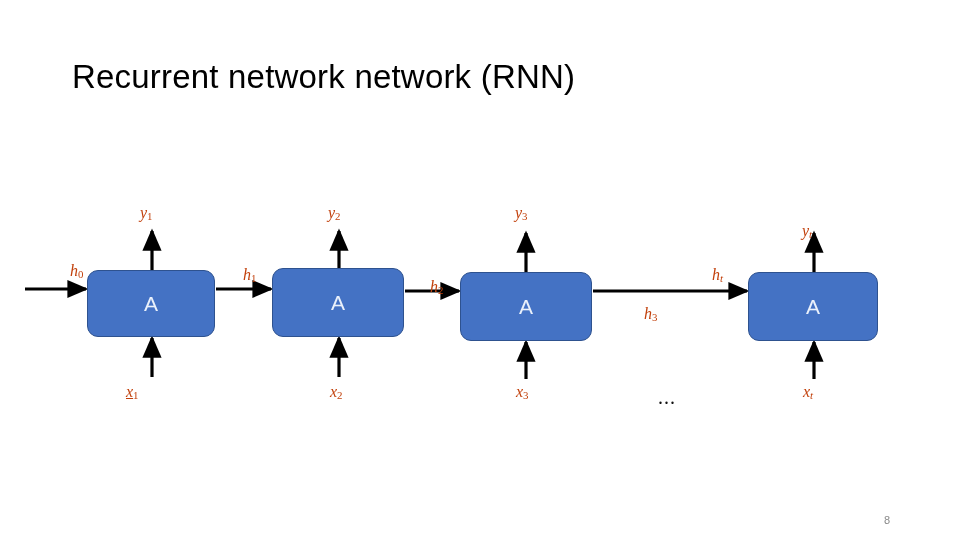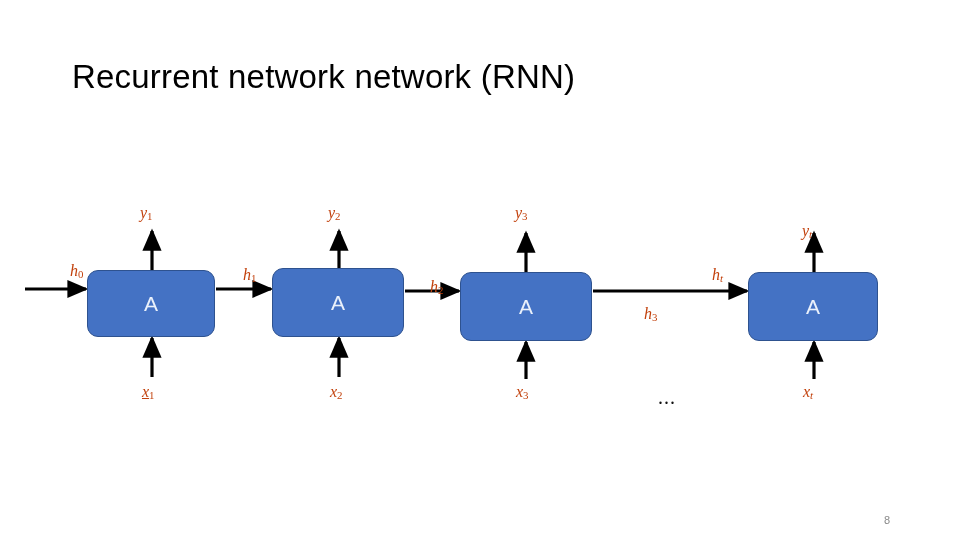--- a/index.html
+++ b/index.html
@@ -170,21 +170,21 @@
     <div class="mathlabel" style="left:328px; top:205px;">
       <span>y</span><sub>2</sub>
     </div>
     <div class="mathlabel" style="left:515px; top:205px;">
       <span>y</span><sub>3</sub>
     </div>
     <div class="mathlabel" style="left:802px; top:223px;">
       <span>y</span><sub class="it">t</sub>
     </div>
 
-    <div class="mathlabel" style="left:142px; top:384px;text-decoration:underline;">
+    <div class="mathlabel" style="left:126px; top:384px;text-decoration:underline;">
       <span>x</span><sub>1</sub>
     </div>
     <div class="mathlabel" style="left:330px; top:384px;">
       <span>x</span><sub>2</sub>
     </div>
     <div class="mathlabel" style="left:516px; top:384px;">
       <span>x</span><sub>3</sub>
     </div>
     <div class="mathlabel" style="left:803px; top:384px;font-family:Liberation Serif, serif;">
       <span>x</span><sub class="it">t</sub>

